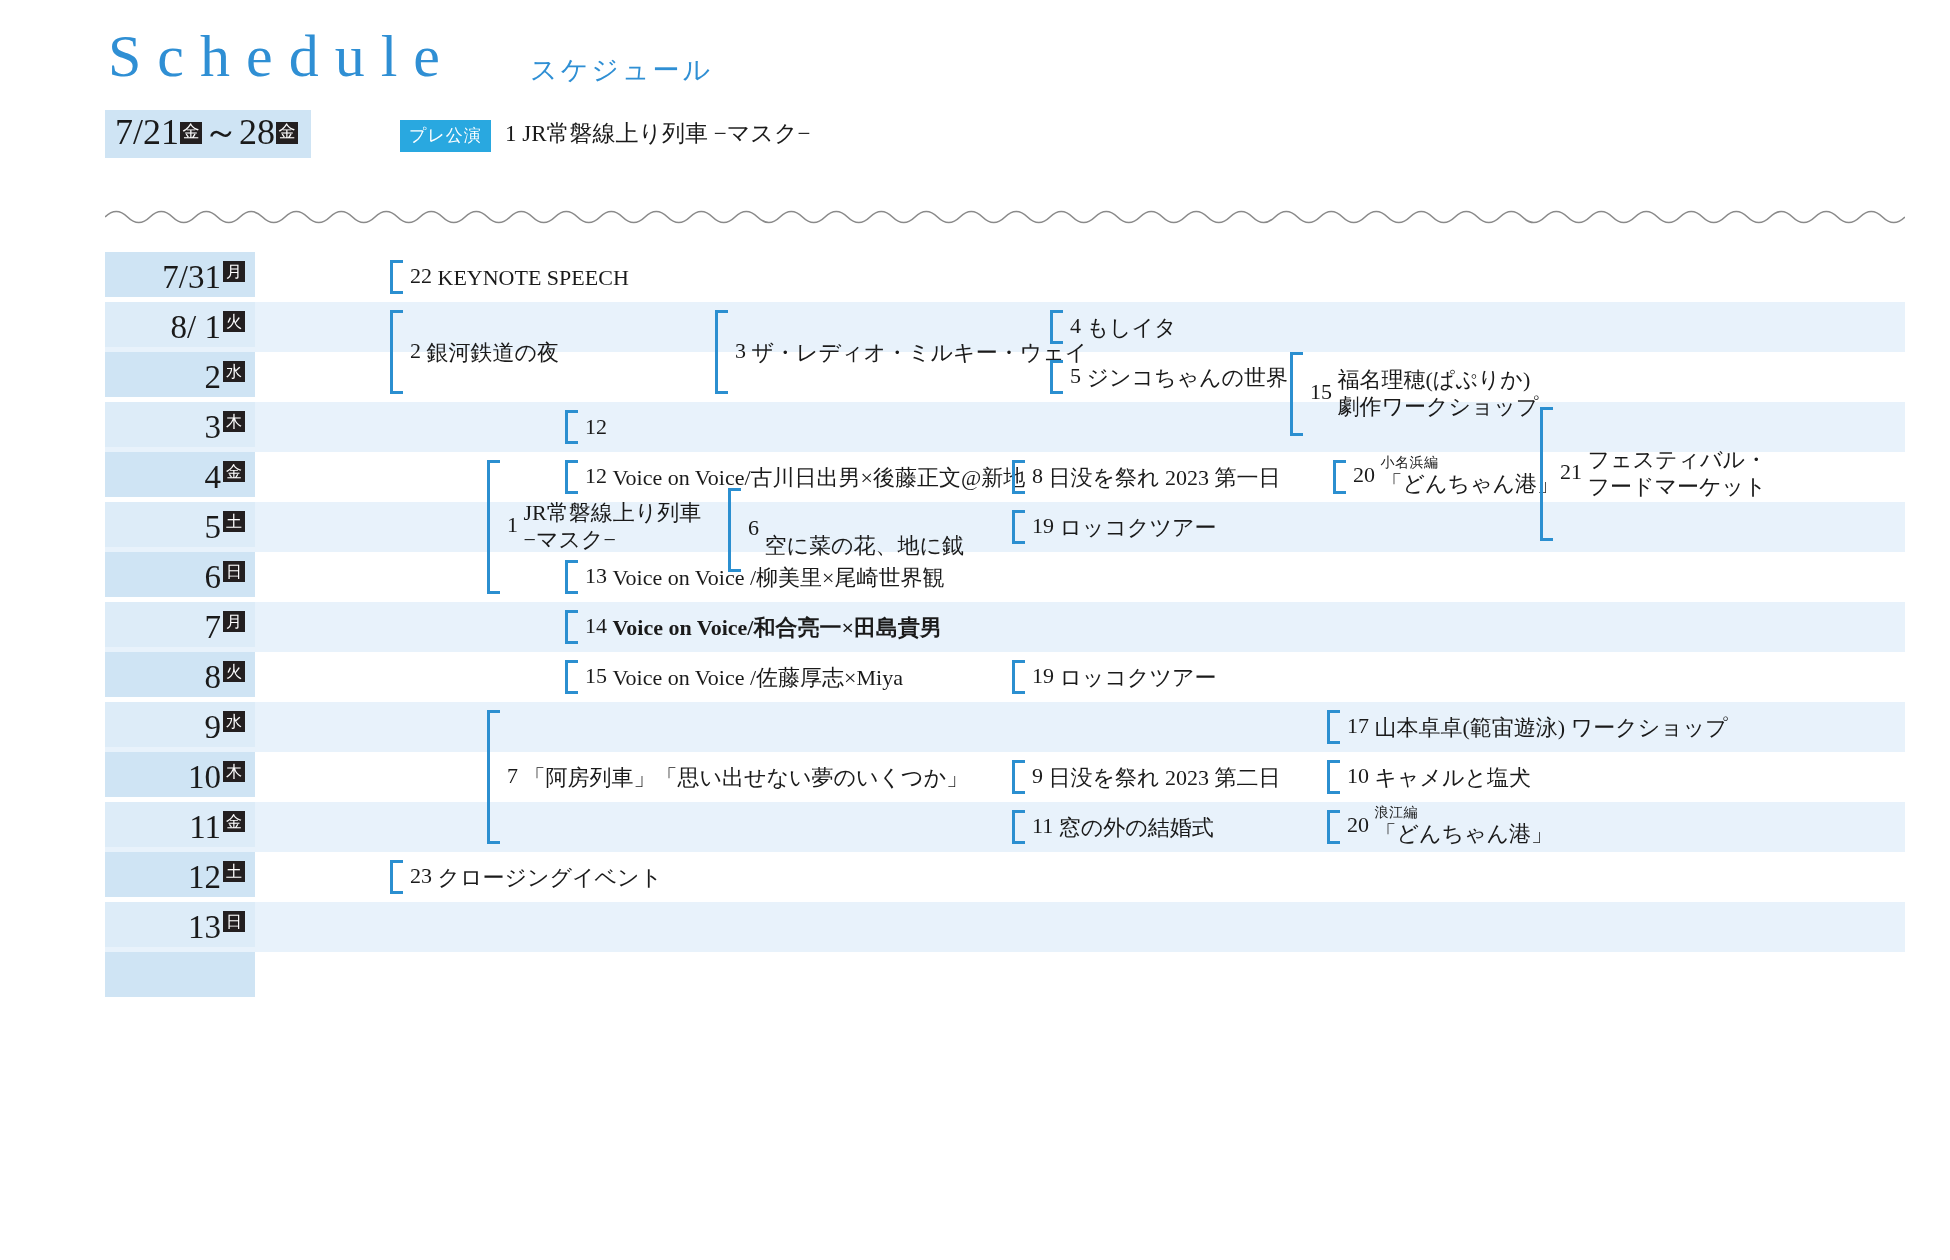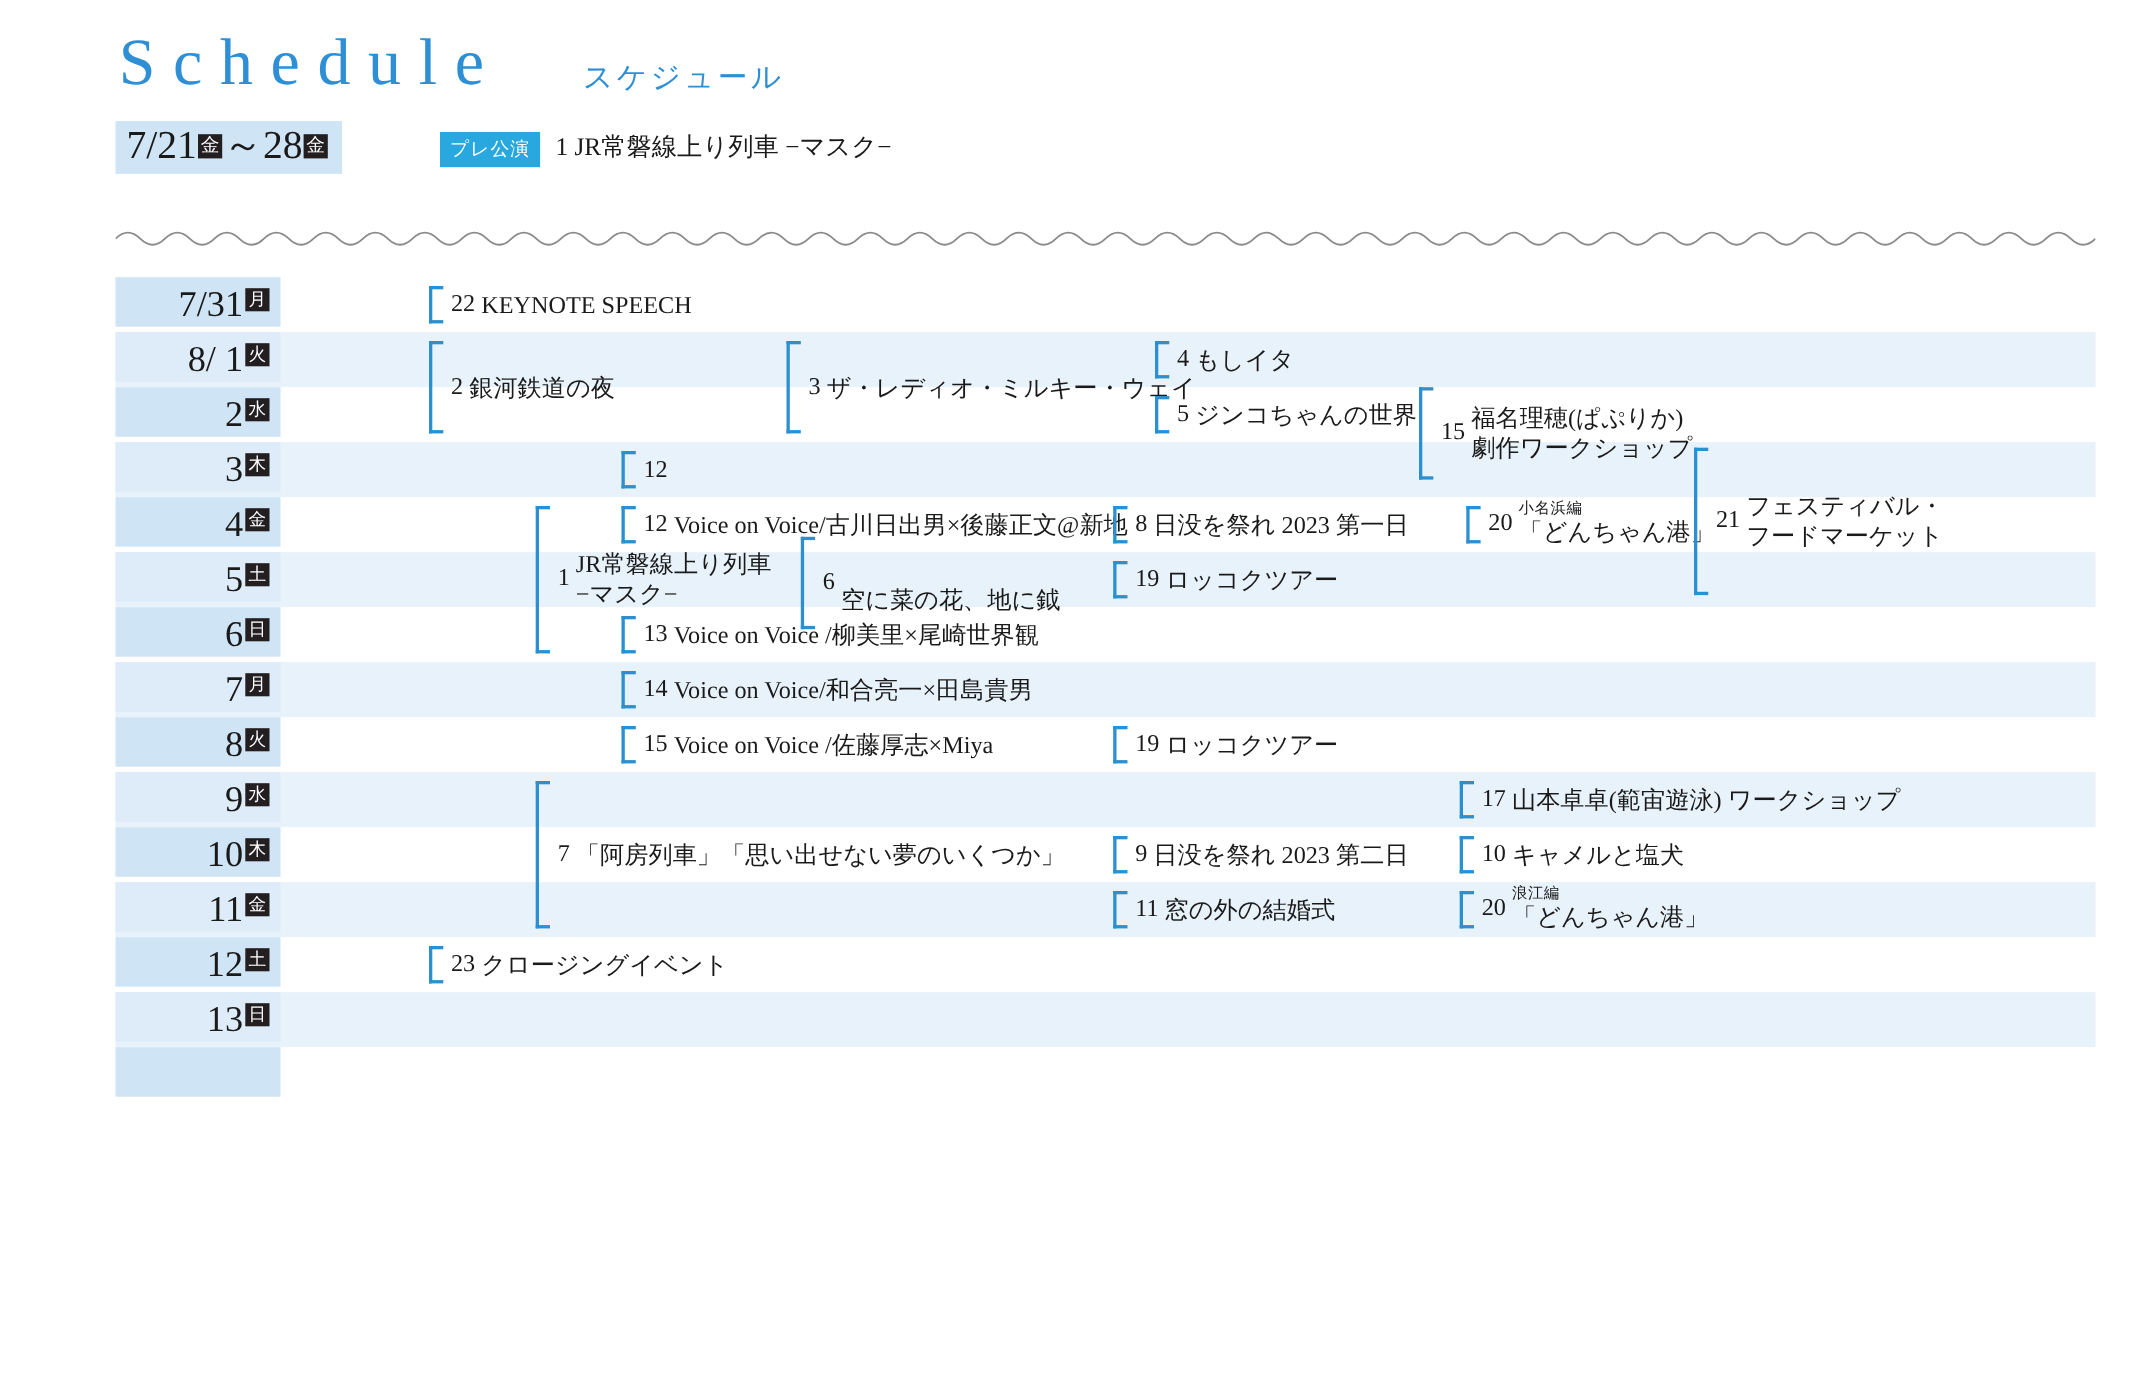--- a/index.html
+++ b/index.html
@@ -218,21 +218,21 @@
         <div class="ev" style="left: 1435px; top: 155px; width: 300px; height: 134px;">
           <div class="bracket" style="height: 134px;"></div>
           <div class="ev-label" style="top: 50%; transform: translateY(-50%);"><span class="num">21</span> <span style="display: inline-block; vertical-align: middle;"><span style="display: block; line-height: 1.22;">フェスティバル・</span><span style="display: block; line-height: 1.22;">フードマーケット</span></span></div>
         </div>
         <div class="ev" style="left: 460px; top: 308px; width: 440px; height: 34px;">
           <div class="bracket" style="height: 34px;"></div>
           <div class="ev-label" style="top: 50%; transform: translateY(-50%);"><span class="num">13</span> <span style="display: inline-block; vertical-align: middle;"><span style="display: block; line-height: 1.22;">Voice on Voice /柳美里×尾崎世界観</span></span></div>
         </div>
         <div class="ev" style="left: 460px; top: 358px; width: 440px; height: 34px;">
           <div class="bracket" style="height: 34px;"></div>
-          <div class="ev-label" style="top: 50%; transform: translateY(-50%);"><span class="num">14</span> <span style="display: inline-block; vertical-align: middle;"><span style="display: block; line-height: 1.22;">Voice on Voice/和合亮一×田島貴男</span></span></div>
+          <div class="ev-label" style="top: 50%; transform: translateY(-50%);"><span class="num">14</span> <span style="display: inline-block; vertical-align: middle; font-weight: bold;"><span style="display: block; line-height: 1.22;">Voice on Voice/和合亮一×田島貴男</span></span></div>
         </div>
         <div class="ev" style="left: 460px; top: 408px; width: 400px; height: 34px;">
           <div class="bracket" style="height: 34px;"></div>
           <div class="ev-label" style="top: 50%; transform: translateY(-50%);"><span class="num">15</span> <span style="display: inline-block; vertical-align: middle;"><span style="display: block; line-height: 1.22;">Voice on Voice /佐藤厚志×Miya</span></span></div>
         </div>
         <div class="ev" style="left: 907px; top: 408px; width: 220px; height: 34px;">
           <div class="bracket" style="height: 34px;"></div>
           <div class="ev-label" style="top: 50%; transform: translateY(-50%);"><span class="num">19</span> <span style="display: inline-block; vertical-align: middle;"><span style="display: block; line-height: 1.22;">ロッコクツアー</span></span></div>
         </div>
         <div class="ev" style="left: 1222px; top: 458px; width: 420px; height: 34px;">

